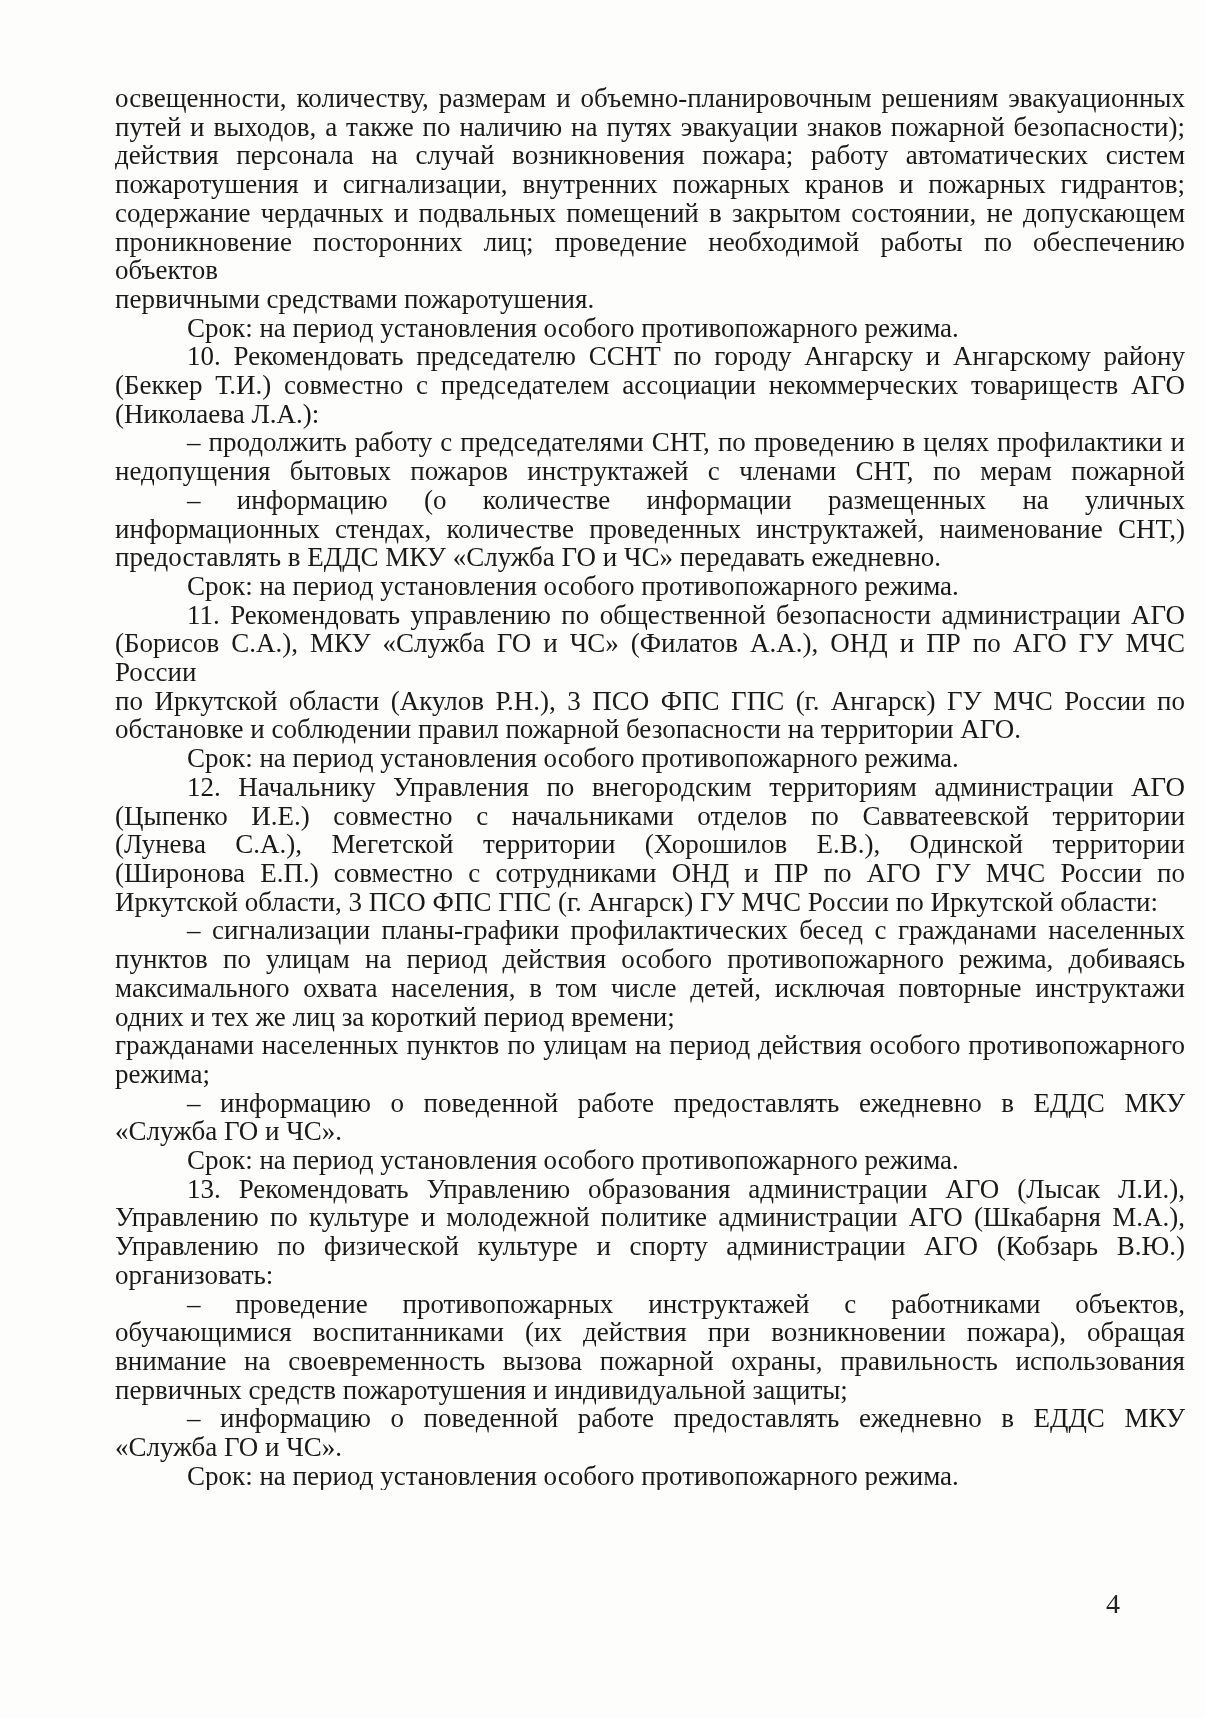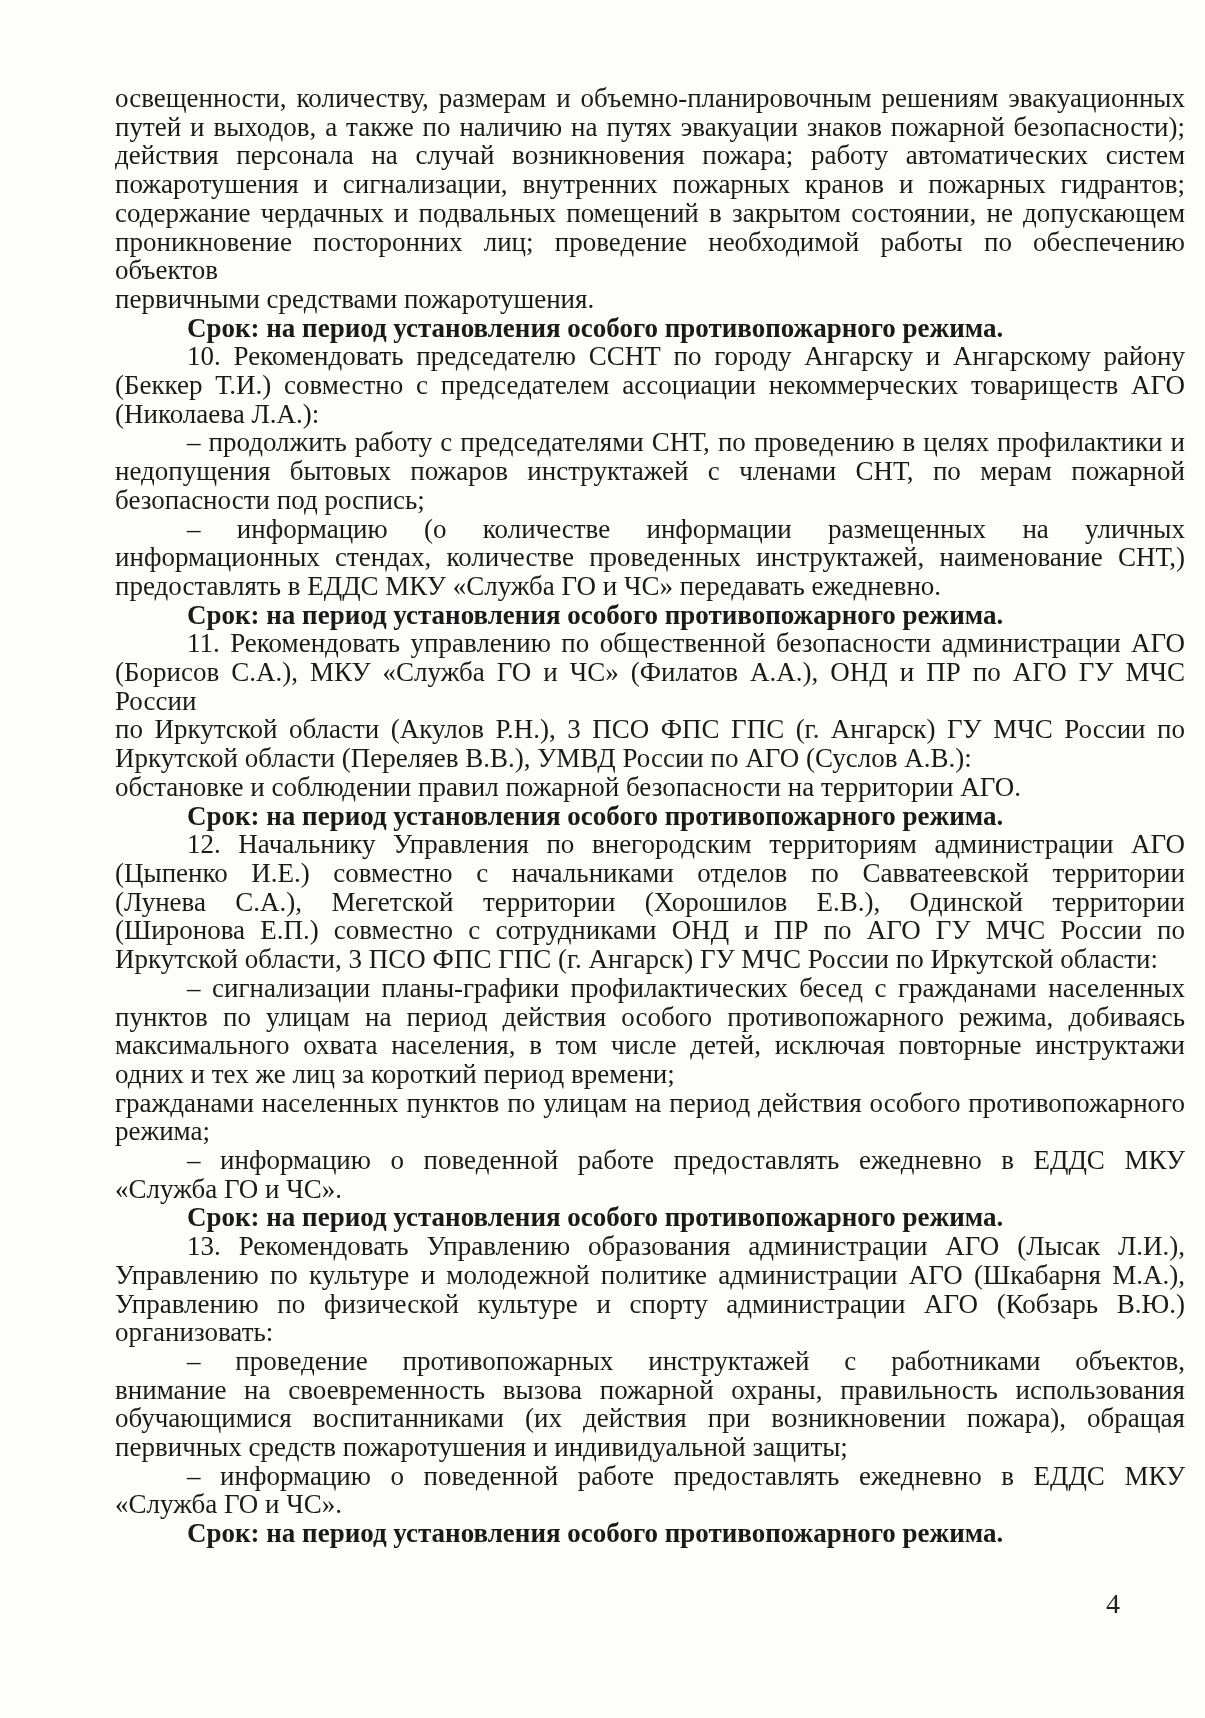--- a/index.html
+++ b/index.html
@@ -31,21 +31,21 @@
     text-align: justify;
     text-align-last: justify;
   }
   .line.last {
     text-align-last: left;
   }
   .line.indent {
     padding-left: 72px;
   }
   .paragraph.bold .line {
-    font-weight: bold;
+    font-weight: normal;
   }
   .page-number {
     position: absolute;
     left: 1106px;
     top: 1588px;
     font-size: 28px;
     color: #222222;
   }
 </style>
 </head>
@@ -66,35 +66,33 @@
         <div class="line indent last">Срок: на период установления особого противопожарного режима.</div>
       </div>
       <div class="paragraph">
         <div class="line indent">10. Рекомендовать председателю ССНТ по городу Ангарску и Ангарскому району</div>
         <div class="line">(Беккер Т.И.) совместно с председателем ассоциации некоммерческих товариществ АГО</div>
         <div class="line last">(Николаева Л.А.):</div>
       </div>
       <div class="paragraph">
         <div class="line indent">– продолжить работу с председателями СНТ, по проведению в целях профилактики и</div>
         <div class="line">недопущения бытовых пожаров инструктажей с членами СНТ, по мерам пожарной</div>
-        <div class="line last">безопасности под роспись;</div>
       </div>
       <div class="paragraph">
         <div class="line indent">– информацию (о количестве информации размещенных на уличных</div>
         <div class="line">информационных стендах, количестве проведенных инструктажей, наименование СНТ,)</div>
         <div class="line last">предоставлять в ЕДДС МКУ «Служба ГО и ЧС» передавать ежедневно.</div>
       </div>
       <div class="paragraph bold">
         <div class="line indent last">Срок: на период установления особого противопожарного режима.</div>
       </div>
       <div class="paragraph">
         <div class="line indent">11. Рекомендовать управлению по общественной безопасности администрации АГО</div>
         <div class="line">(Борисов С.А.), МКУ «Служба ГО и ЧС» (Филатов А.А.), ОНД и ПР по АГО ГУ МЧС России</div>
         <div class="line">по Иркутской области (Акулов Р.Н.), 3 ПСО ФПС ГПС (г. Ангарск) ГУ МЧС России по</div>
-        <div class="line last">Иркутской области (Переляев В.В.), УМВД России по АГО (Суслов А.В.):</div>
       </div>
       <div class="paragraph">
         <div class="line last">обстановке и соблюдении правил пожарной безопасности на территории АГО.</div>
       </div>
       <div class="paragraph bold">
         <div class="line indent last">Срок: на период установления особого противопожарного режима.</div>
       </div>
       <div class="paragraph">
         <div class="line indent">12. Начальнику Управления по внегородским территориям администрации АГО</div>
         <div class="line">(Цыпенко И.Е.) совместно с начальниками отделов по Савватеевской территории</div>
@@ -120,22 +118,22 @@
         <div class="line indent last">Срок: на период установления особого противопожарного режима.</div>
       </div>
       <div class="paragraph">
         <div class="line indent">13. Рекомендовать Управлению образования администрации АГО (Лысак Л.И.),</div>
         <div class="line">Управлению по культуре и молодежной политике администрации АГО (Шкабарня М.А.),</div>
         <div class="line">Управлению по физической культуре и спорту администрации АГО (Кобзарь В.Ю.)</div>
         <div class="line last">организовать:</div>
       </div>
       <div class="paragraph">
         <div class="line indent">– проведение противопожарных инструктажей с работниками объектов,</div>
+        <div class="line">обучающимися воспитанниками (их действия при возникновении пожара), обращая</div>
         <div class="line">внимание на своевременность вызова пожарной охраны, правильность использования</div>
-        <div class="line">обучающимися воспитанниками (их действия при возникновении пожара), обращая</div>
         <div class="line last">первичных средств пожаротушения и индивидуальной защиты;</div>
       </div>
       <div class="paragraph">
         <div class="line indent">– информацию о поведенной работе предоставлять ежедневно в ЕДДС МКУ</div>
         <div class="line last">«Служба ГО и ЧС».</div>
       </div>
       <div class="paragraph bold">
         <div class="line indent last">Срок: на период установления особого противопожарного режима.</div>
       </div>
     </div>

